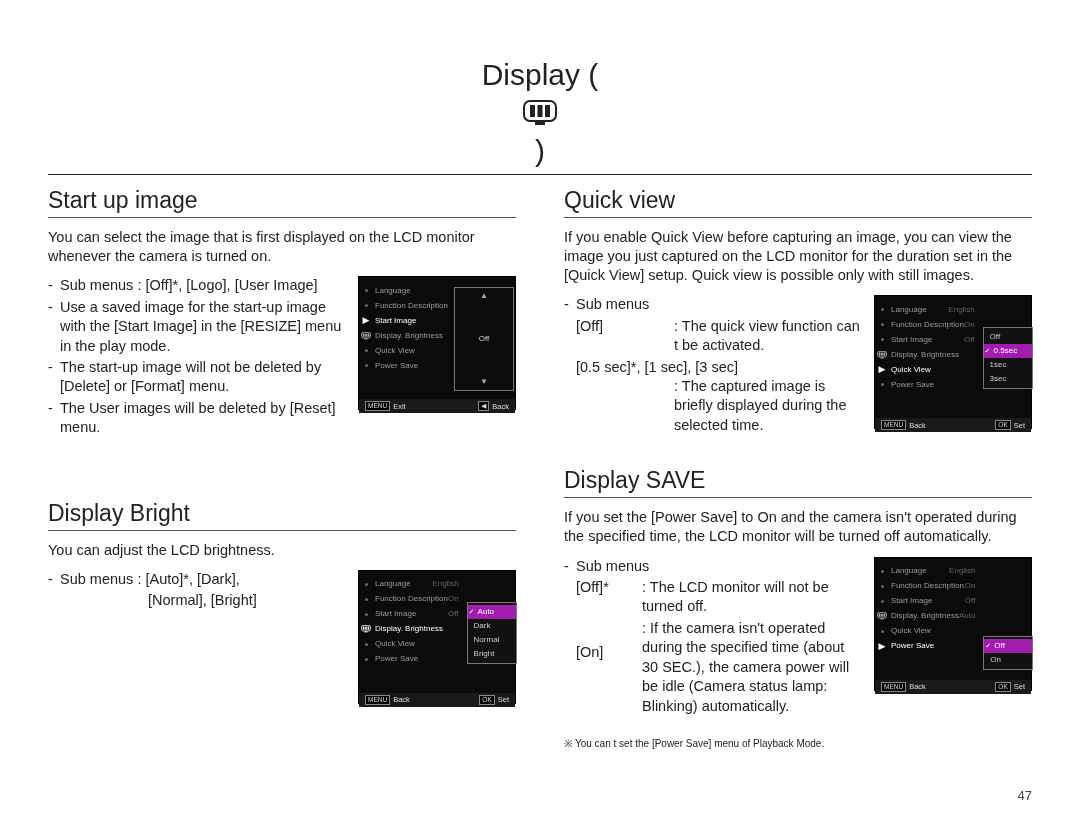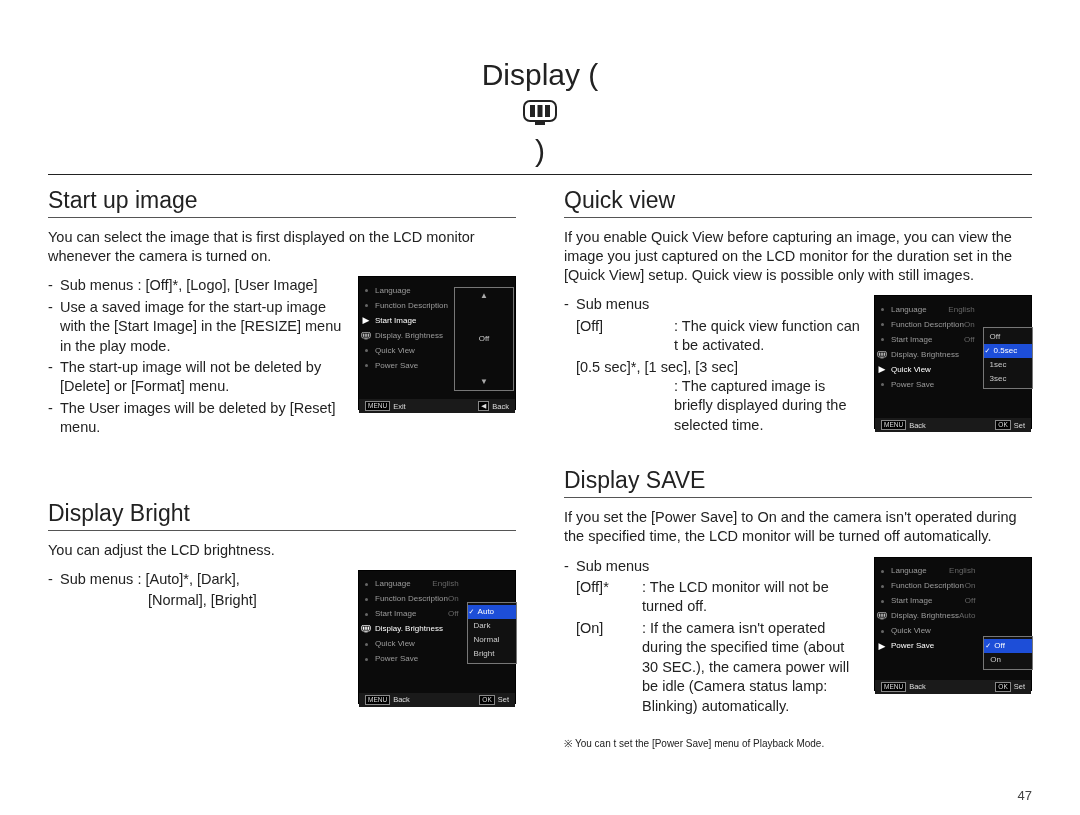--- a/index.html
+++ b/index.html
@@ -132,21 +132,21 @@
     background: #111;
     padding: 2px 0;
   }
   .camera-shot .side-opt {
     color: #ccc;
     font-size: 8px;
     padding: 3px 6px;
     white-space: nowrap;
   }
   .camera-shot .side-opt.sel {
-    background: #1d4ed8;
+    background: #a21caf;
     color: #fff;
     position: relative;
   }
   .camera-shot .side-opt.sel::before {
     content: "✓";
     position: absolute;
     left: 1px;
     font-size: 7px;
   }
   .camera-shot .side-opt.sel { padding-left: 10px; }
@@ -511,21 +511,21 @@
           <div class="item">
               <span class="dash">-</span>
               <span class="txt">Sub menus</span>
             </div>
           <div class="indent">
             <div class="subdef">
               <span class="lbl" style="width:46px;flex:0 0 46px;">[Off]*</span>
               <span class="desc">: The LCD monitor will not be turned off.</span>
             </div>
             <div class="subdef">
-              <span class="lbl" style="width:46px;flex:0 0 46px;">[On]</span>
+              <span class="lbl" style="width:46px;flex:0 0 46px;margin-top:24px;">[On]</span>
               <span class="desc">: If the camera isn't operated during the specified time (about 30 SEC.), the camera power will be idle (Camera status lamp: Blinking) automatically.</span>
             </div>
           </div>
         </div>
 
         <div class="camera-shot tall">
           <div class="split-body" style="height:112px;">
             <div class="split-left">
               <div class="menu-row">
                   <span class="rail">

